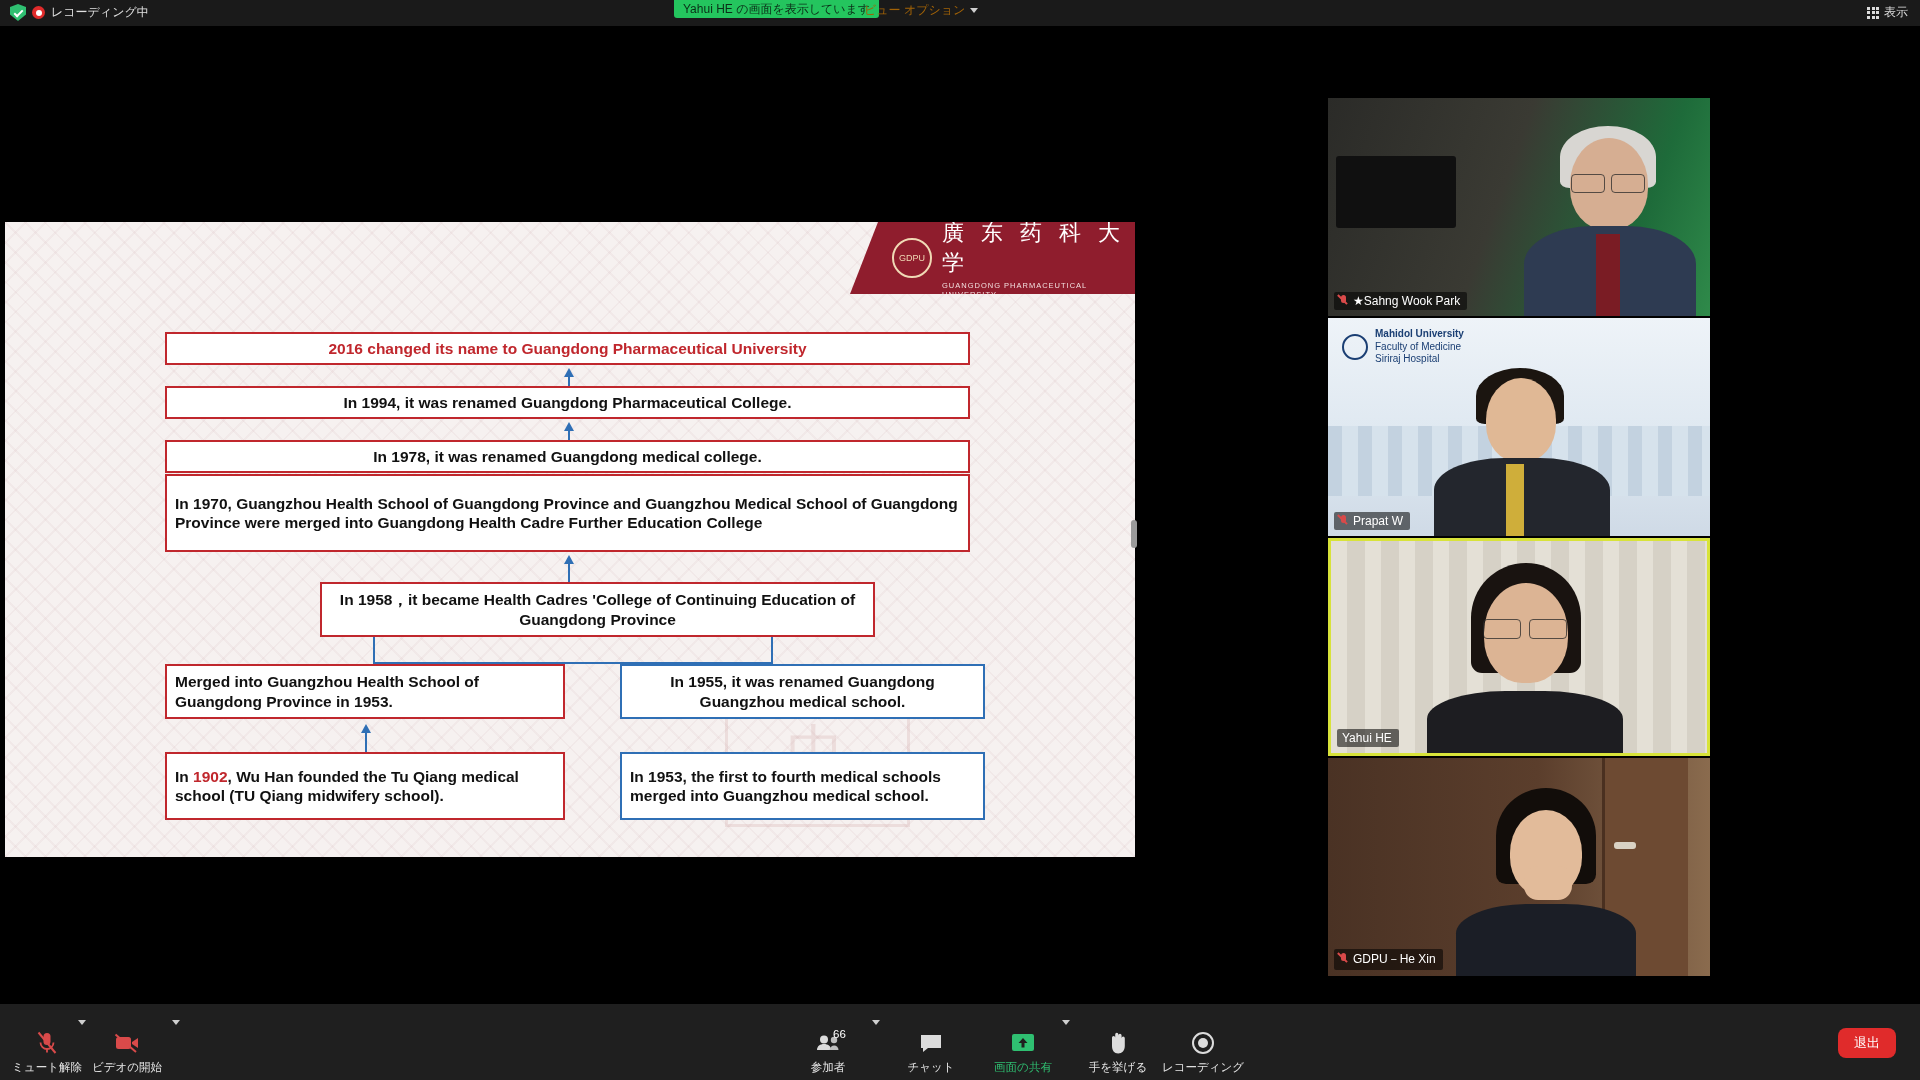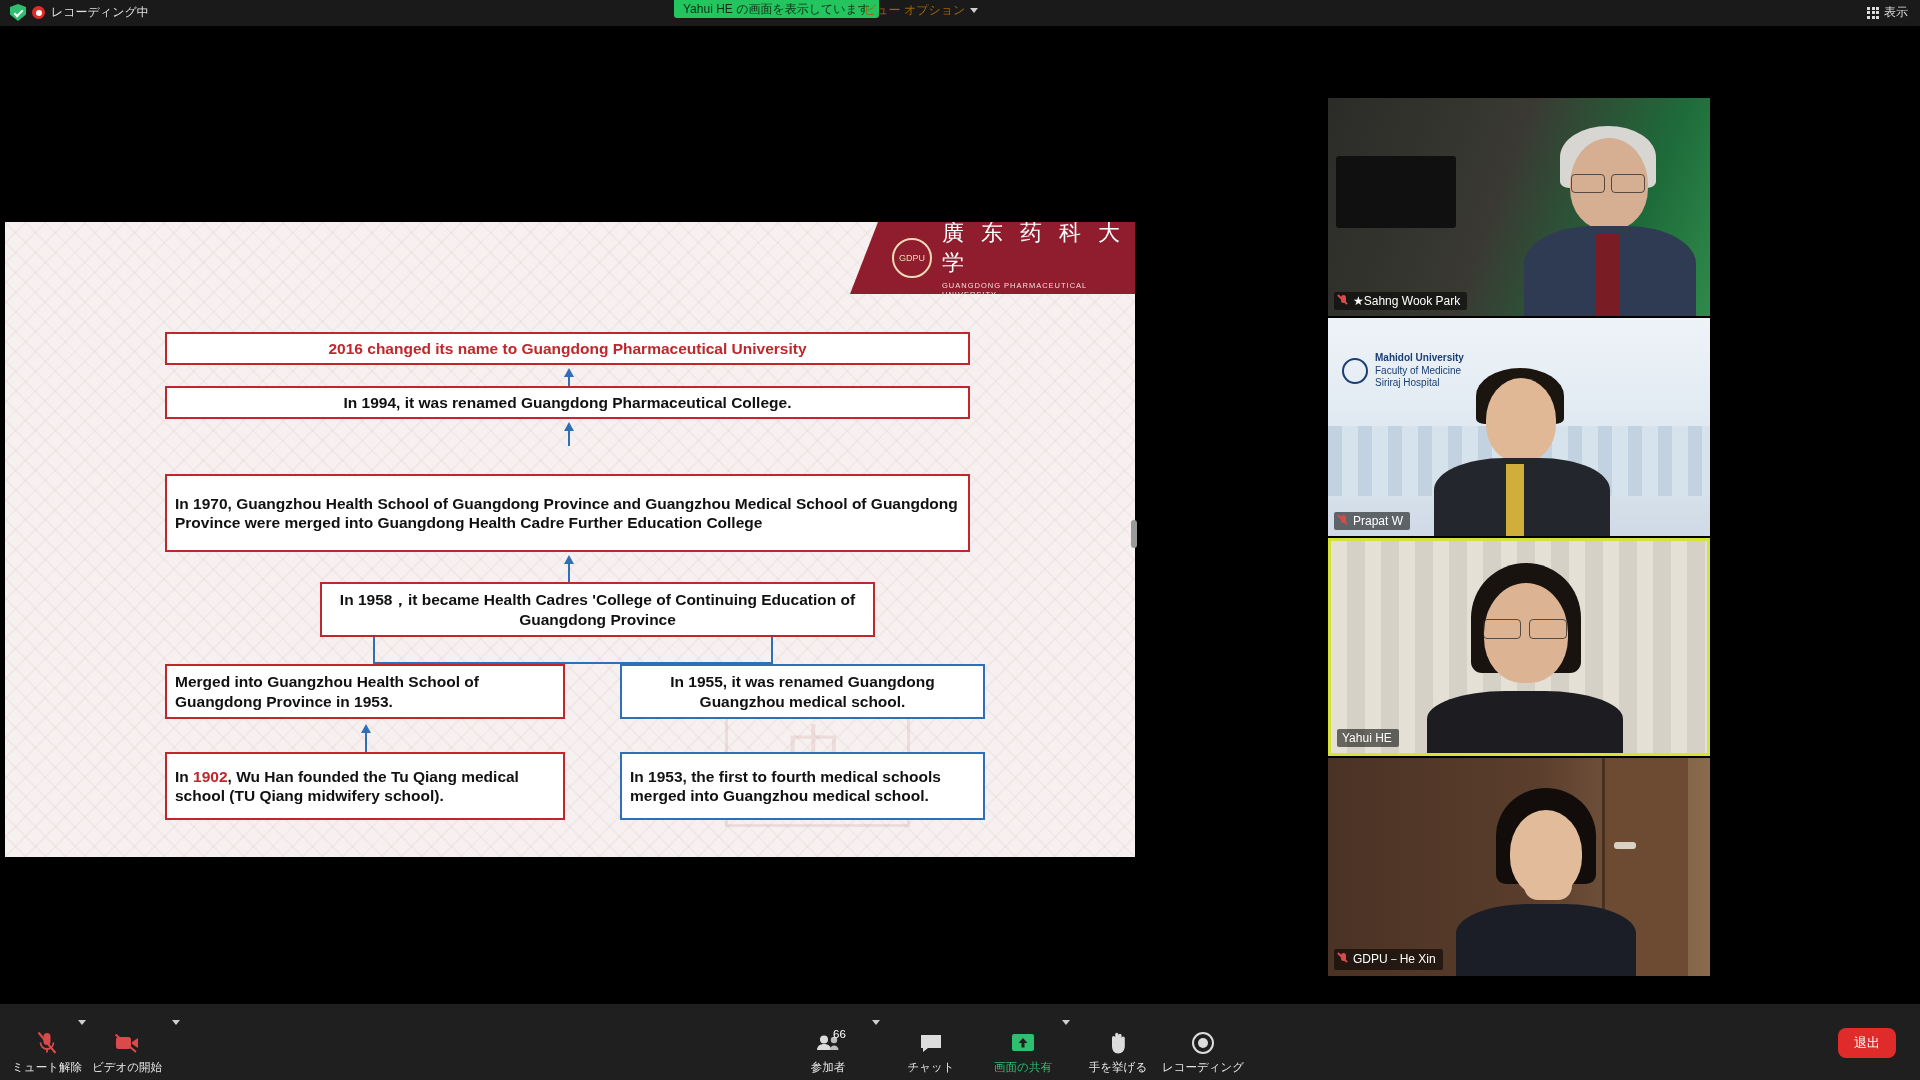--- a/index.html
+++ b/index.html
@@ -322,20 +322,21 @@
 
 
   <div class="seal-deco">中</div>
 
   <div class="box red" style="left:160px; top:110px; width:805px; height:33px; color:#c0272d;">2016 changed its name to Guangdong Pharmaceutical University</div>
   <div class="arrow-up" style="left:563px; top:154px; height:16px;"></div>
 
   <div class="box red" style="left:160px; top:164px; width:805px; height:33px;">In 1994, it was renamed  Guangdong Pharmaceutical College.</div>
   <div class="arrow-up" style="left:563px; top:208px; height:16px;"></div>
 
+  <div class="box red" style="left:160px; top:218px; width:805px; height:33px;">In 1978, it was renamed Guangdong medical college.</div>
 
   <div class="box red left-align" style="left:160px; top:252px; width:805px; height:78px; font-size:15.5px;">In 1970, Guangzhou Health School of Guangdong Province and Guangzhou Medical School of Guangdong Province were merged into Guangdong Health Cadre Further Education College</div>
   <div class="arrow-up" style="left:563px; top:341px; height:20px;"></div>
 
   <div class="box red" style="left:315px; top:360px; width:555px; height:55px;">In 1958，it became Health  Cadres 'College of Continuing Education of Guangdong Province</div>
 
   <div class="connector" style="left:368px; top:415px; width:400px; height:25px; border-bottom:none;"></div>
   <div style="position:absolute; left:368px; top:440px; width:400px; height:2px; background:#2f6fb5;"></div>
 
   <div class="box red left-align" style="left:160px; top:442px; width:400px; height:55px;">Merged into Guangzhou Health School of Guangdong Province in 1953.</div>
@@ -366,21 +367,21 @@
     <div style="position:absolute; left:268px; top:136px; width:24px; height:86px; background:#7a1c24;"></div>
     <div class="name-tag">
       <span class="mic-muted"></span>
       <span>★Sahng Wook Park</span>
     </div>
   </div>
 
   <div class="tile">
     <div class="p-bg" style="background:linear-gradient(180deg,#eef3f8 0%,#dde7f0 60%,#cfdae6 100%);"></div>
     <div style="position:absolute; left:0; bottom:40px; width:382px; height:70px; background:repeating-linear-gradient(90deg,#c3d2e0 0 14px,#d6e2ec 14px 30px);"></div>
-    <div style="position:absolute; left:14px; top:10px; display:flex; align-items:center; gap:7px;margin-top:24px;">
+    <div style="position:absolute; left:14px; top:10px; display:flex; align-items:center; gap:7px;">
       <div style="width:26px;height:26px;border-radius:50%;border:2px solid #1a3e73;"></div>
       <div style="font-size:10px;line-height:1.25;color:#1a3e73;">
         <div style="font-weight:bold;">Mahidol University</div>
         <div>Faculty of Medicine</div>
         <div>Siriraj Hospital</div>
       </div>
     </div>
     <div class="p-hair" style="left:148px; top:50px; width:88px; height:56px; background:#1b1510;"></div>
     <div class="p-head" style="left:158px; top:60px; width:70px; height:84px; background:#e0b895;"></div>
     <div class="p-body" style="left:106px; top:140px; width:176px; height:80px; background:#23262d;"></div>

